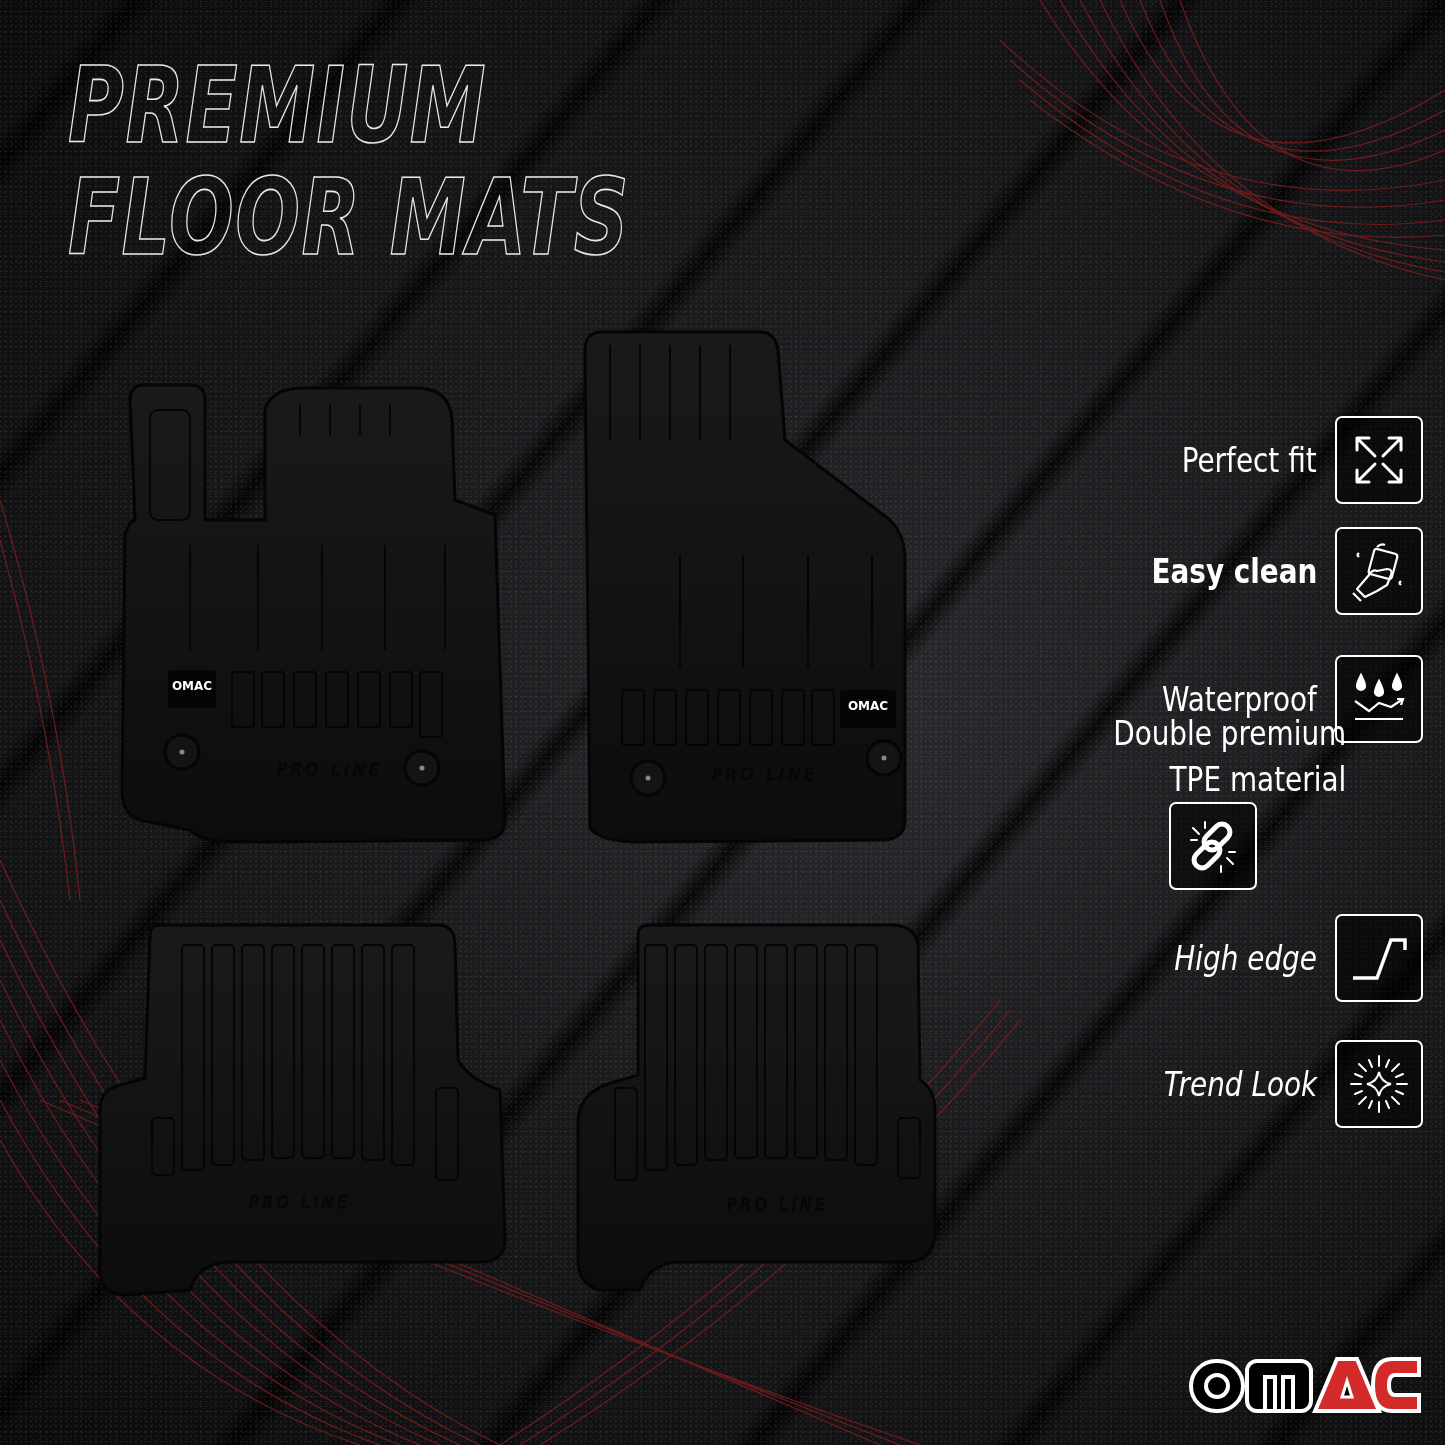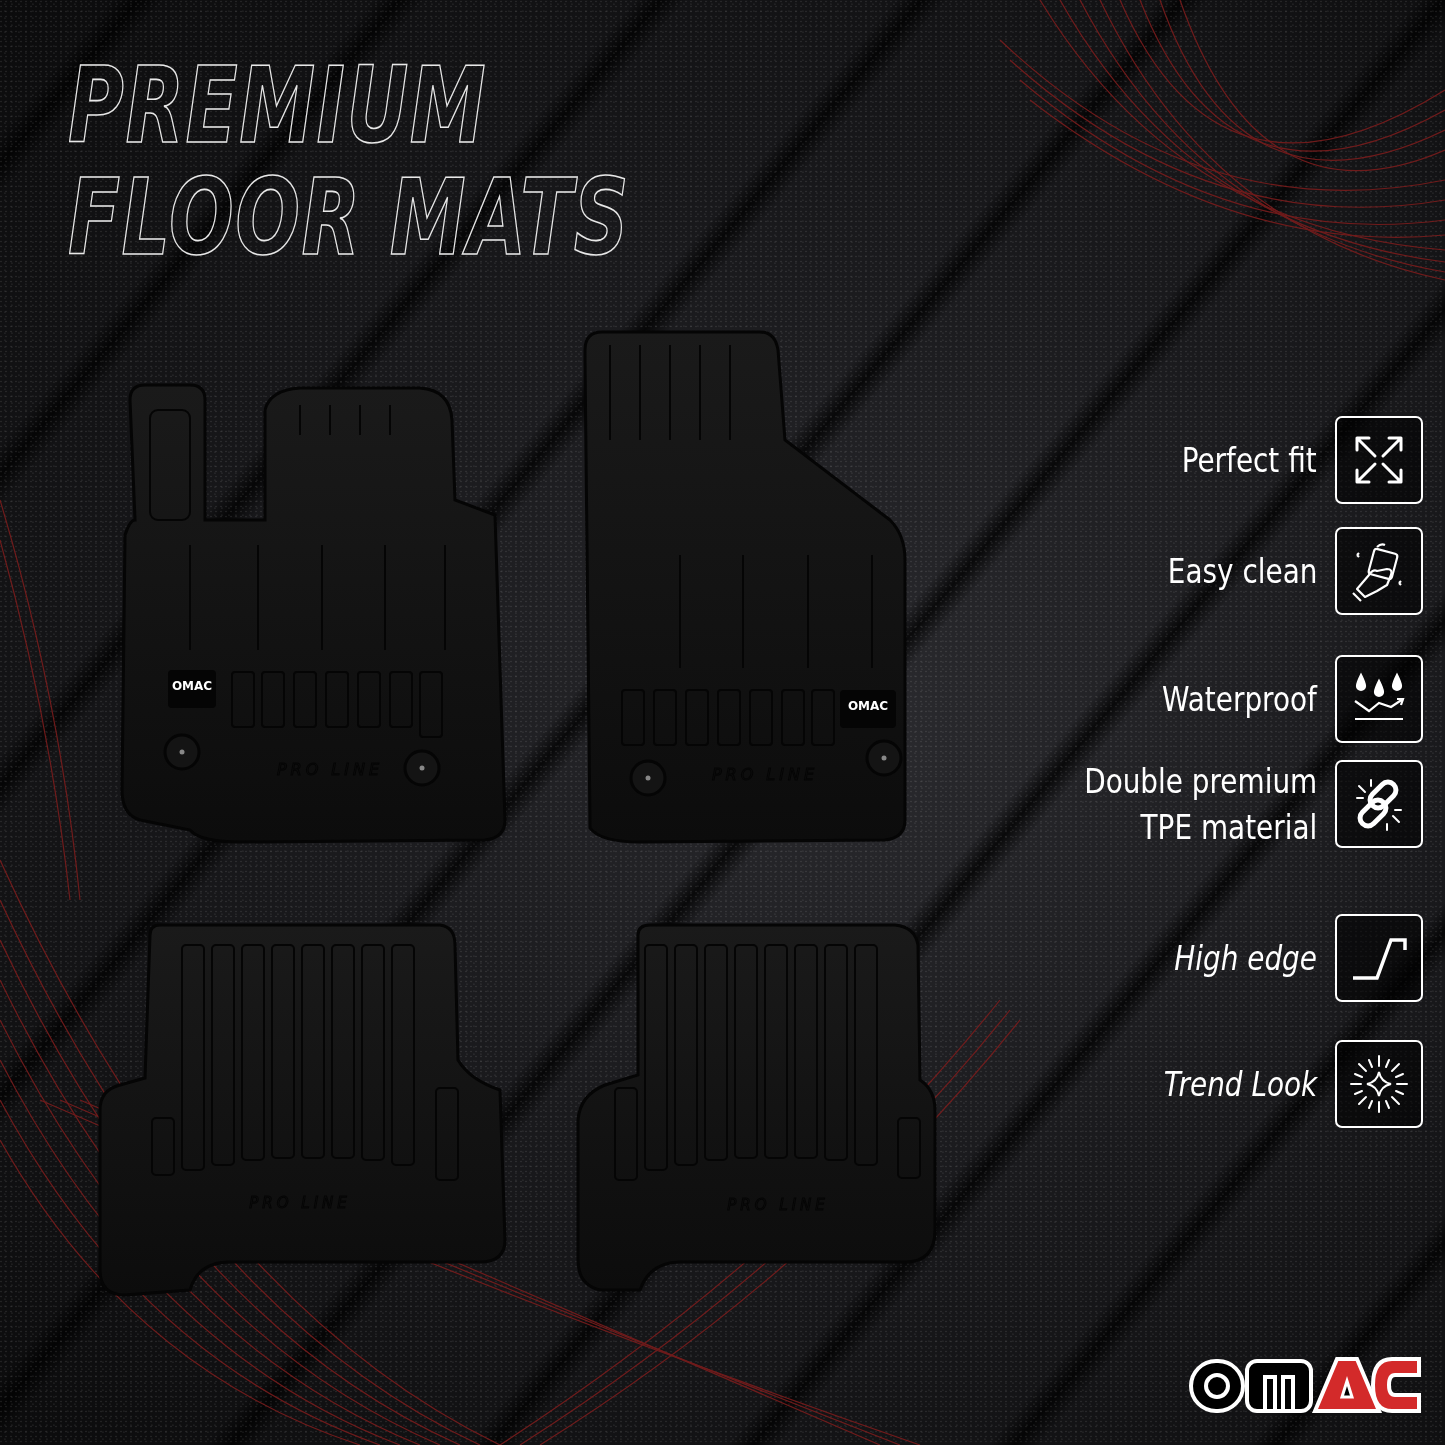--- a/index.html
+++ b/index.html
@@ -201,21 +201,21 @@
     <div class="feature-label">Perfect fit</div>
     <div class="feature-icon">
       <svg width="60" height="60" viewBox="0 0 60 60" stroke="#fff" stroke-width="3" fill="none" stroke-linecap="round">
         <path d="M8 8 L26 26 M8 8 L8 20 M8 8 L20 8"></path>
           <path d="M52 8 L34 26 M52 8 L52 20 M52 8 L40 8"></path>
         <path d="M8 52 L26 34 M8 52 L8 40 M8 52 L20 52"></path>
           <path d="M52 52 L34 34 M52 52 L52 40 M52 52 L40 52"></path>
       </svg>
     </div>
   </div>
-  <div class="feature" style="top:127px;">
+  <div class="feature" style="top:127px;font-weight:bold;">
     <div class="feature-label">Easy clean</div>
     <div class="feature-icon">
       <svg width="64" height="64" viewBox="0 0 64 64" stroke="#fff" stroke-width="2.2" fill="none" stroke-linejoin="round">
         <rect x="24" y="12" width="24" height="26" rx="3" transform="rotate(15 36 25)"></rect>
         <path d="M10 50 L22 36 Q26 30 30 32 L40 30 Q46 30 44 36 L40 46 L30 52 L18 58 Z"></path>
         <path d="M6 54 L14 62"></path>
           <path d="M10 16 l2 2 M12 14 l-2 2"></path>
           <path d="M52 44 l2 2 M54 42 l-2 2"></path>
         <path d="M30 8 Q34 4 38 6"></path>
       </svg>
@@ -227,21 +227,21 @@
       <svg width="64" height="64" viewBox="0 0 64 64" fill="#fff" stroke="#fff" stroke-width="2.2">
         <path d="M14 8 Q10 16 10 19 A4 4 0 0 0 18 19 Q18 16 14 8 Z"></path>
         <path d="M32 14 Q28 22 28 25 A4 4 0 0 0 36 25 Q36 22 32 14 Z"></path>
         <path d="M50 8 Q46 16 46 19 A4 4 0 0 0 54 19 Q54 16 50 8 Z"></path>
         <path d="M8 34 L22 44 L32 36 L44 40 L56 32" fill="none"></path>
           <path d="M50 32 L56 32 L54 38" fill="none"></path>
         <path d="M8 52 L56 52" fill="none"></path>
       </svg>
     </div>
   </div>
-  <div class="feature" style="top:360px;">
+  <div class="feature" style="top:400px;flex-direction:column;">
     <div class="feature-label">Double premium
 TPE material</div>
     <div class="feature-icon">
       <svg width="64" height="64" viewBox="0 0 64 64" stroke="#fff" stroke-width="5" fill="none" stroke-linecap="round">
         <rect x="28" y="8" width="16" height="30" rx="8" transform="rotate(45 36 23)"></rect>
         <rect x="18" y="26" width="16" height="30" rx="8" transform="rotate(45 26 41)"></rect>
         <g stroke-width="2">
             <path d="M12 14 L18 20"></path>
             <path d="M10 26 L16 26"></path>
             <path d="M24 8 L24 14"></path>

